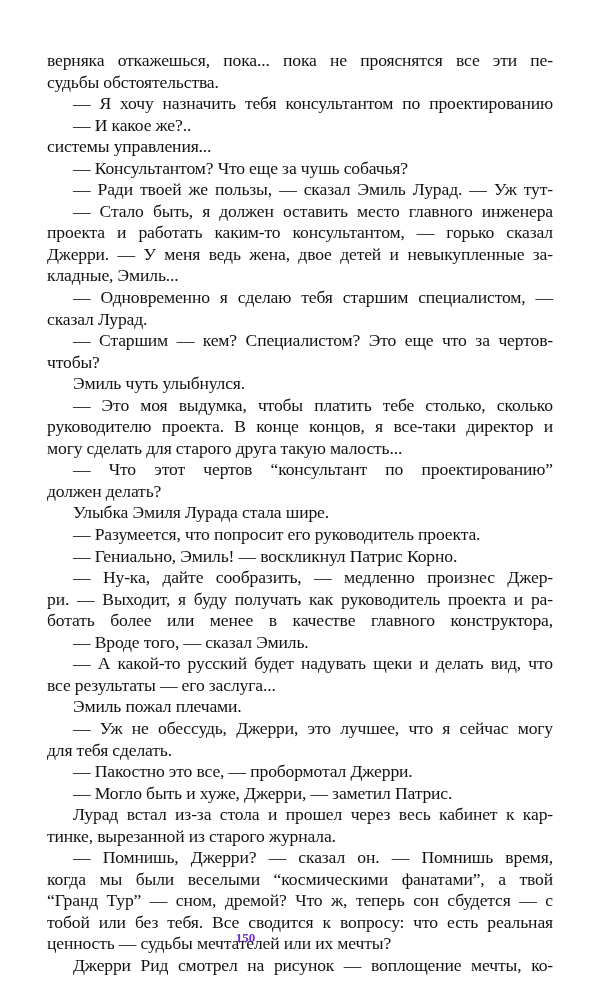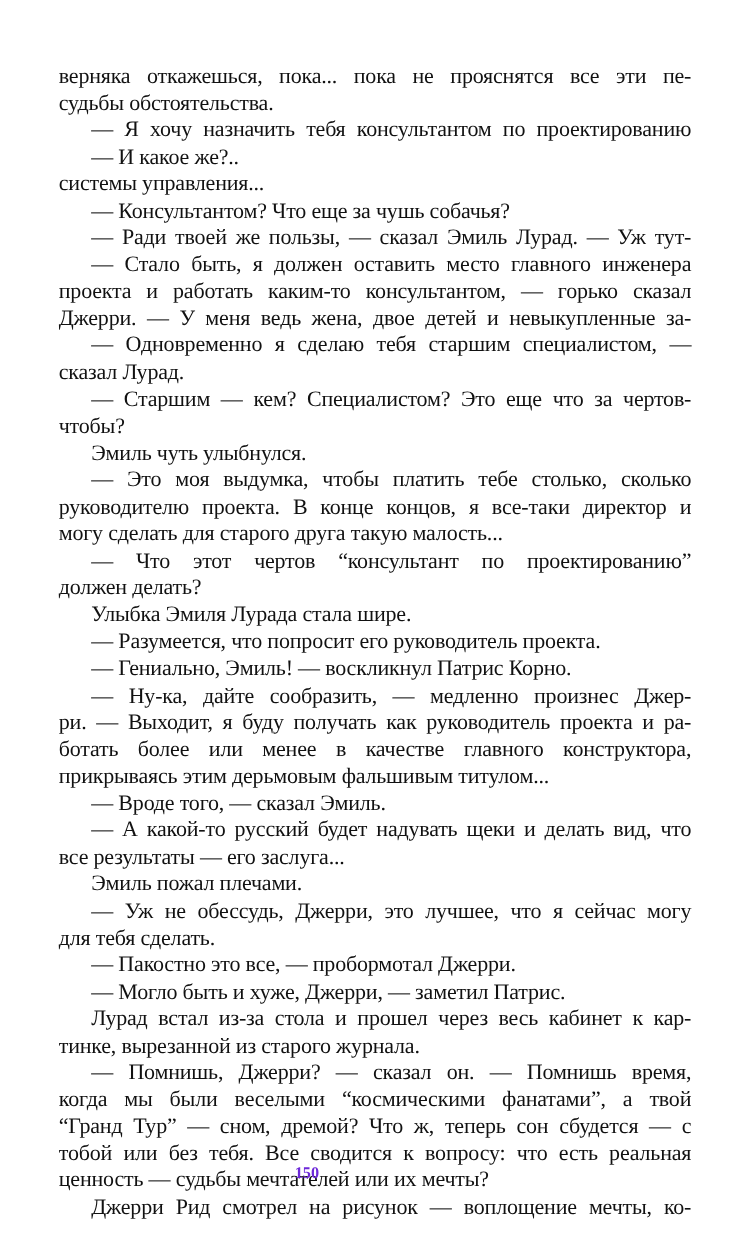--- a/index.html
+++ b/index.html
@@ -25,37 +25,37 @@
     <span class="line justify">верняка откажешься, пока... пока не прояснятся все эти пе-</span>
     <span class="line">судьбы обстоятельства.</span>
     <span class="line justify" style="text-indent: 26px;">— Я хочу назначить тебя консультантом по проектированию</span>
     <span class="line" style="text-indent: 26px;">— И какое же?..</span>
     <span class="line">системы управления...</span>
     <span class="line" style="text-indent: 26px;">— Консультантом? Что еще за чушь собачья?</span>
     <span class="line justify" style="text-indent: 26px;">— Ради твоей же пользы, — сказал Эмиль Лурад. — Уж тут-</span>
     <span class="line justify" style="text-indent: 26px;">— Стало быть, я должен оставить место главного инженера</span>
     <span class="line justify">проекта и работать каким-то консультантом, — горько сказал</span>
     <span class="line justify">Джерри. — У меня ведь жена, двое детей и невыкупленные за-</span>
+    <span class="line">кладные, Эмиль...</span>
     <span class="line justify" style="text-indent: 26px;">— Одновременно я сделаю тебя старшим специалистом, —</span>
     <span class="line">сказал Лурад.</span>
     <span class="line justify" style="text-indent: 26px;">— Старшим — кем? Специалистом? Это еще что за чертов-</span>
     <span class="line">чтобы?</span>
     <span class="line" style="text-indent: 26px;">Эмиль чуть улыбнулся.</span>
     <span class="line justify" style="text-indent: 26px;">— Это моя выдумка, чтобы платить тебе столько, сколько</span>
     <span class="line justify">руководителю проекта. В конце концов, я все-таки директор и</span>
     <span class="line">могу сделать для старого друга такую малость...</span>
     <span class="line justify" style="text-indent: 26px;">— Что этот чертов “консультант по проектированию”</span>
     <span class="line">должен делать?</span>
     <span class="line" style="text-indent: 26px;">Улыбка Эмиля Лурада стала шире.</span>
     <span class="line" style="text-indent: 26px;">— Разумеется, что попросит его руководитель проекта.</span>
     <span class="line" style="text-indent: 26px;">— Гениально, Эмиль! — воскликнул Патрис Корно.</span>
     <span class="line justify" style="text-indent: 26px;">— Ну-ка, дайте сообразить, — медленно произнес Джер-</span>
     <span class="line justify">ри. — Выходит, я буду получать как руководитель проекта и ра-</span>
     <span class="line justify">ботать более или менее в качестве главного конструктора,</span>
-    <span class="line">прикрываясь этим дерьмовым фальшивым титулом...</span>
     <span class="line" style="text-indent: 26px;">— Вроде того, — сказал Эмиль.</span>
     <span class="line justify" style="text-indent: 26px;">— А какой-то русский будет надувать щеки и делать вид, что</span>
     <span class="line">все результаты — его заслуга...</span>
     <span class="line" style="text-indent: 26px;">Эмиль пожал плечами.</span>
     <span class="line justify" style="text-indent: 26px;">— Уж не обессудь, Джерри, это лучшее, что я сейчас могу</span>
     <span class="line">для тебя сделать.</span>
     <span class="line" style="text-indent: 26px;">— Пакостно это все, — пробормотал Джерри.</span>
     <span class="line" style="text-indent: 26px;">— Могло быть и хуже, Джерри, — заметил Патрис.</span>
     <span class="line justify" style="text-indent: 26px;">Лурад встал из-за стола и прошел через весь кабинет к кар-</span>
     <span class="line">тинке, вырезанной из старого журнала.</span>

